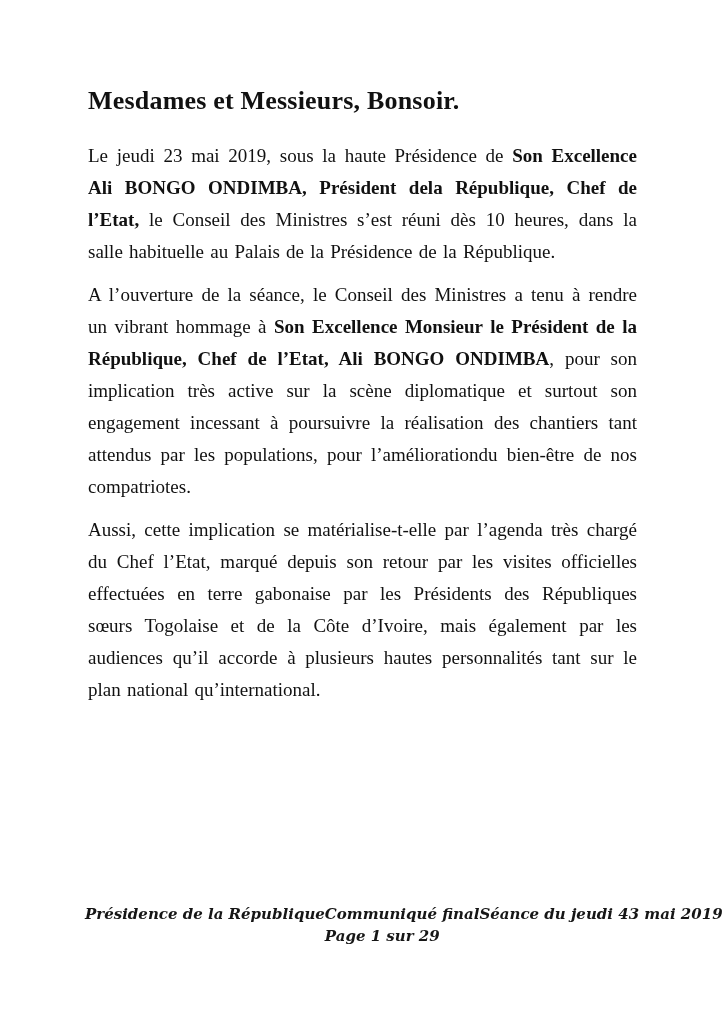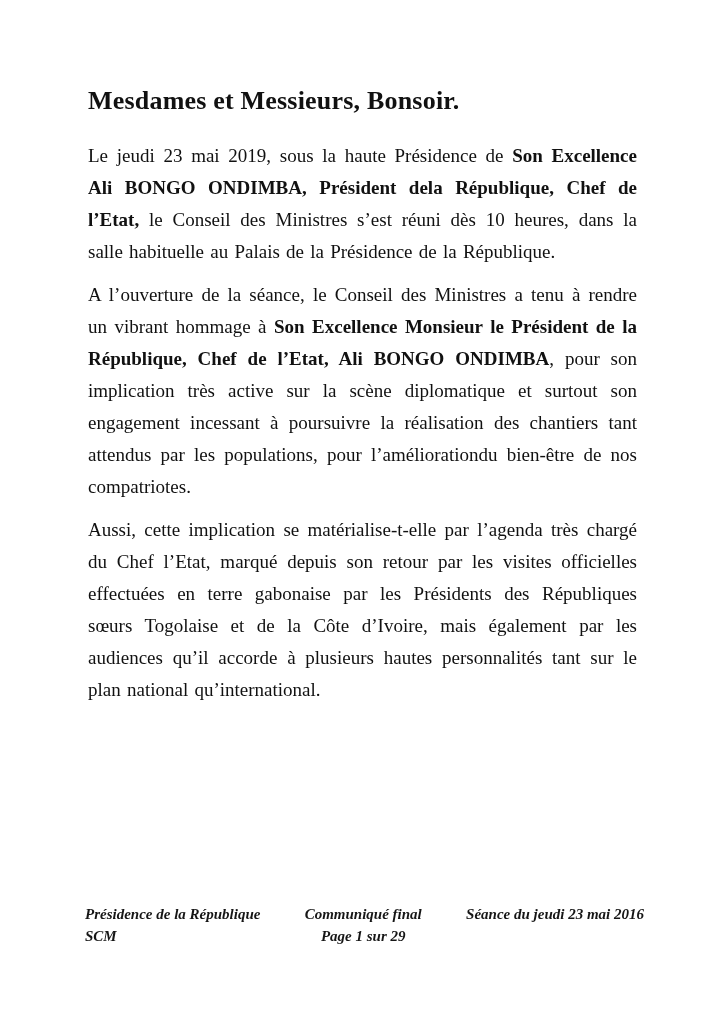--- a/index.html
+++ b/index.html
@@ -49,44 +49,43 @@
     display: flex;
     justify-content: space-between;
     align-items: flex-start;
     font-family: "DejaVu Serif", serif;
     font-style: italic;
     font-weight: bold;
     font-size: 15px;
     line-height: 22px;
     color: #161616;
   }
-  .footer-col { white-space: nowrap; font-family: Liberation Serif, serif; }
-  .footer-col.center { text-align: center; }
+  .footer-col { white-space: nowrap; }
+  .footer-col.center { text-align: left; }
   .footer-col.right { text-align: right; }
 </style>
 </head>
 <body>
 
 <div class="page">
 
   <h1 class="heading">Mesdames et Messieurs, Bonsoir.</h1>
 
   <p class="para"><span>Le jeudi 23 mai 2019, sous la haute Présidence de </span><b>Son Excellence Ali BONGO ONDIMBA, Président dela République, Chef de l’Etat,</b><span> le Conseil des Ministres s’est réuni dès 10 heures, dans la salle habituelle au Palais de la Présidence de la République.</span></p>
 
   <p class="para"><span>A l’ouverture de la séance, le Conseil des Ministres a tenu à rendre un vibrant hommage à </span><b>Son Excellence Monsieur le Président de la République, Chef de l’Etat, Ali BONGO ONDIMBA</b><span>, pour son implication très active sur la scène diplomatique et surtout son engagement incessant à poursuivre la réalisation des chantiers tant attendus par les populations, pour l’améliorationdu bien-être de nos compatriotes.</span></p>
 
   <p class="para"><span>Aussi, cette implication se matérialise-t-elle par l’agenda très chargé du Chef l’Etat, marqué depuis son retour par les visites officielles effectuées en terre gabonaise par les Présidents des Républiques sœurs Togolaise et de la Côte d’Ivoire, mais également par les audiences qu’il accorde à plusieurs hautes personnalités tant sur le plan national qu’international.</span></p>
 
   <div class="footer">
     <div class="footer-col left">
       <div>Présidence de la République</div>
-      <div>SCM</div>
     </div>
     <div class="footer-col center">
       <div>Communiqué final</div>
       <div>Page 1 sur 29</div>
     </div>
     <div class="footer-col right">
-      <div>Séance du jeudi 23 mai 2016</div>
+      <div>Séance du jeudi 43 mai 2019</div>
     </div>
   </div>
 
 </div>
 
 </body></html>

